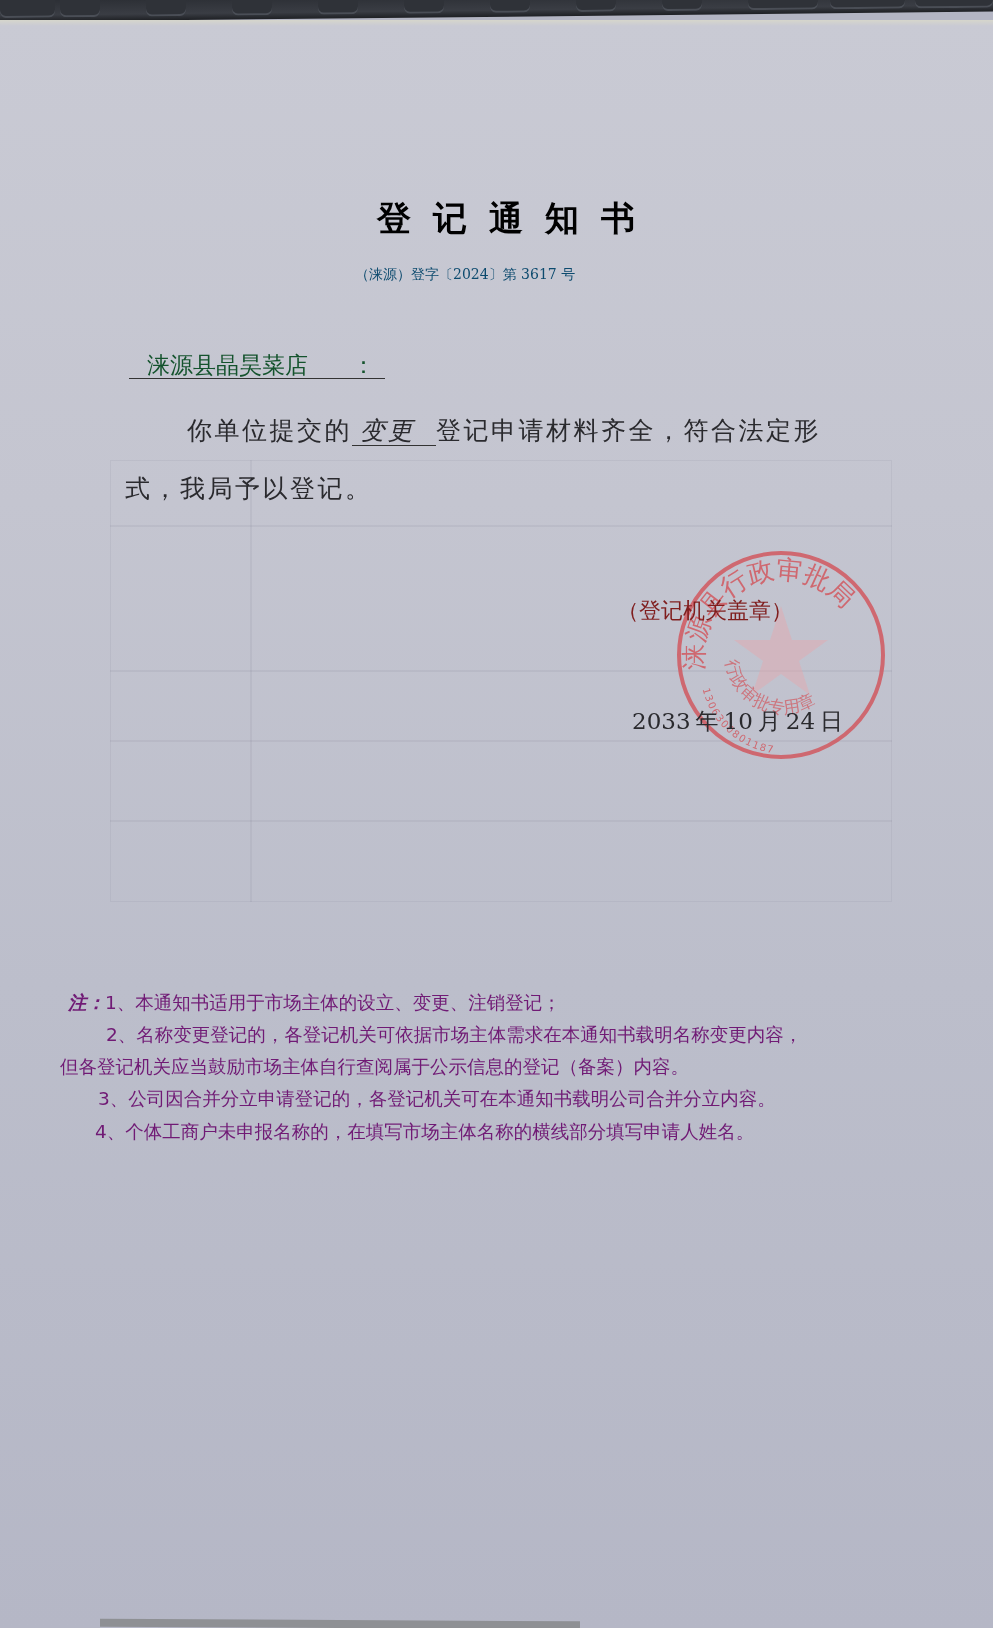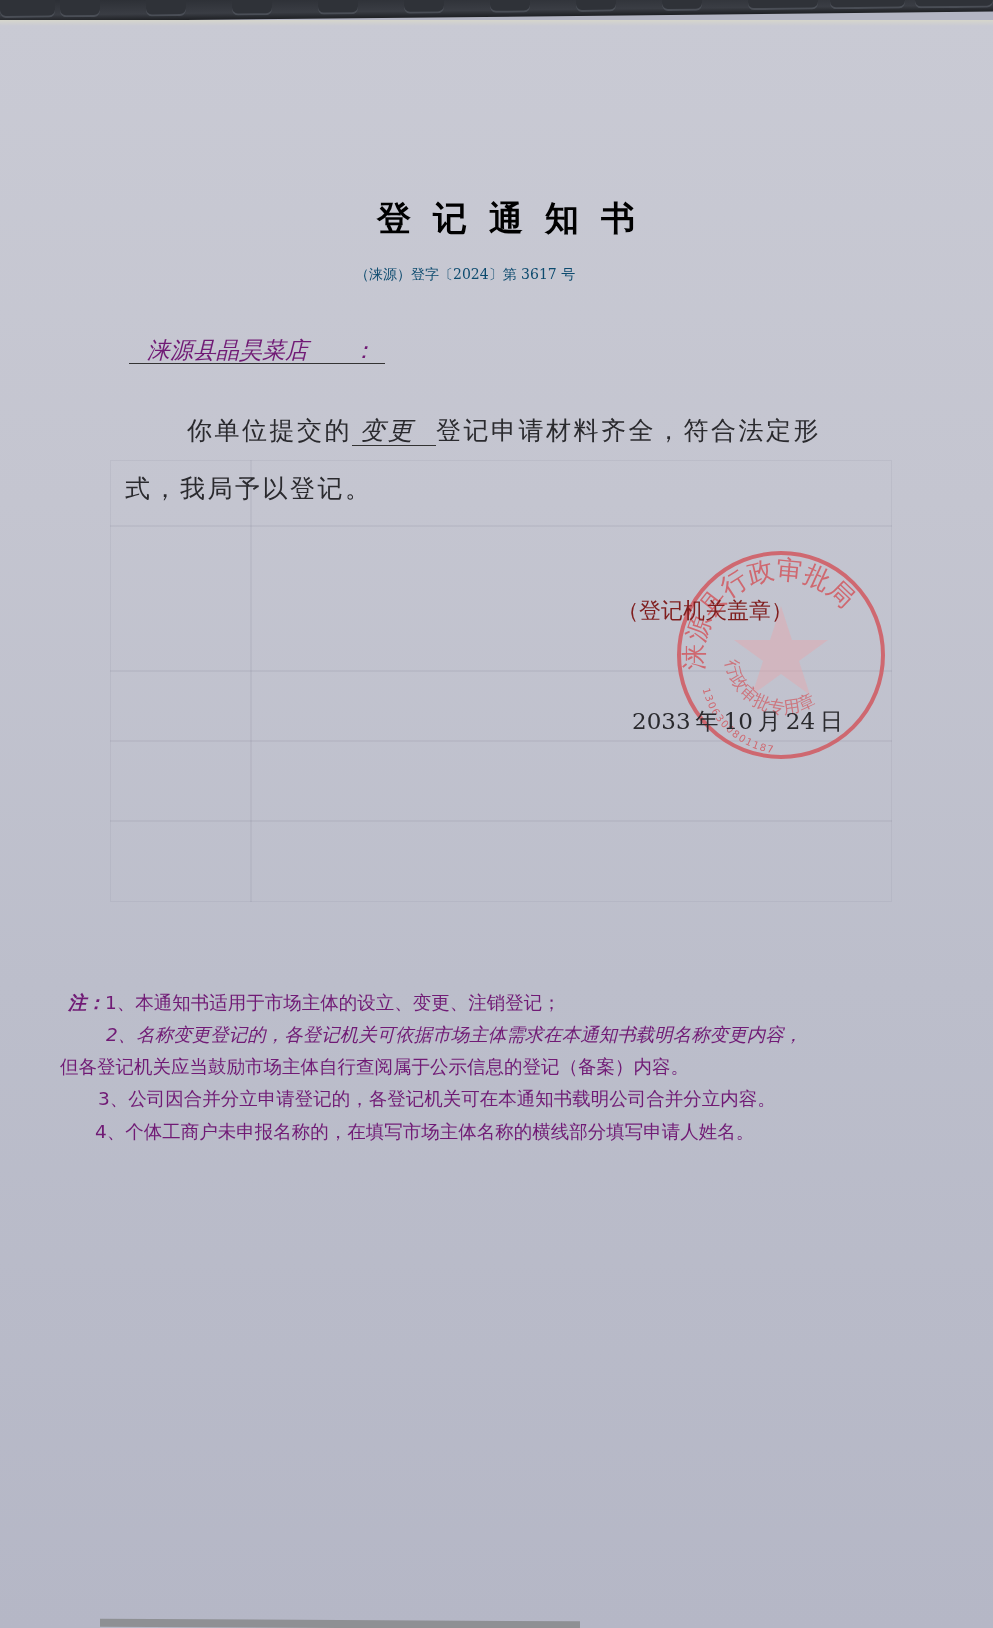--- a/index.html
+++ b/index.html
@@ -64,27 +64,26 @@
       letter-spacing: 22px;
       color: #000000;
       font-family: "DejaVu Sans", "Liberation Sans", sans-serif;
     }
     .doc-number {
       left: 355px; top: 266px;
       font-size: 14px;
       color: #0c4a6e;
     }
     .addressee {
-      left: 129px; top: 333px;
+      left: 129px; top: 348px;
       width: 256px;
       height: 30px;
       border-bottom: 1.5px solid #333;
       font-size: 23px;
-      font-style: italic;
-      color: #701a75;
+      color: #14532d;
     }
     .addressee .name { position: absolute; left: 18px; top: 2px; }
     .addressee .colon { position: absolute; right: 10px; top: 2px; }
 
     .body-line {
       font-size: 25px;
       letter-spacing: 2.5px;
       color: #2a2a2e;
     }
     .body-line-1 { left: 187px; top: 383px; }
@@ -120,21 +119,21 @@
       pointer-events: none;
       opacity: 0.82;
     }
 
     .notes {
       font-size: 18.5px;
       color: #701a75;
       font-family: "DejaVu Sans", "Liberation Sans", sans-serif;
     }
     .note-1 { left: 68px; top: 990px; }
-    .note-2 { left: 106px; top: 1022px; font-style: italic; }
+    .note-2 { left: 106px; top: 1022px; }
     .note-2b { left: 60px; top: 1054px; }
     .note-3 { left: 98px; top: 1086px; }
     .note-4 { left: 95px; top: 1119px; }
     .note-label { font-weight: bold; font-style: italic; }
   </style>
 </head>
 <body>
 
 <div class="keyboard-band">
   <div class="key" style="left:0px;width:55px"></div>

